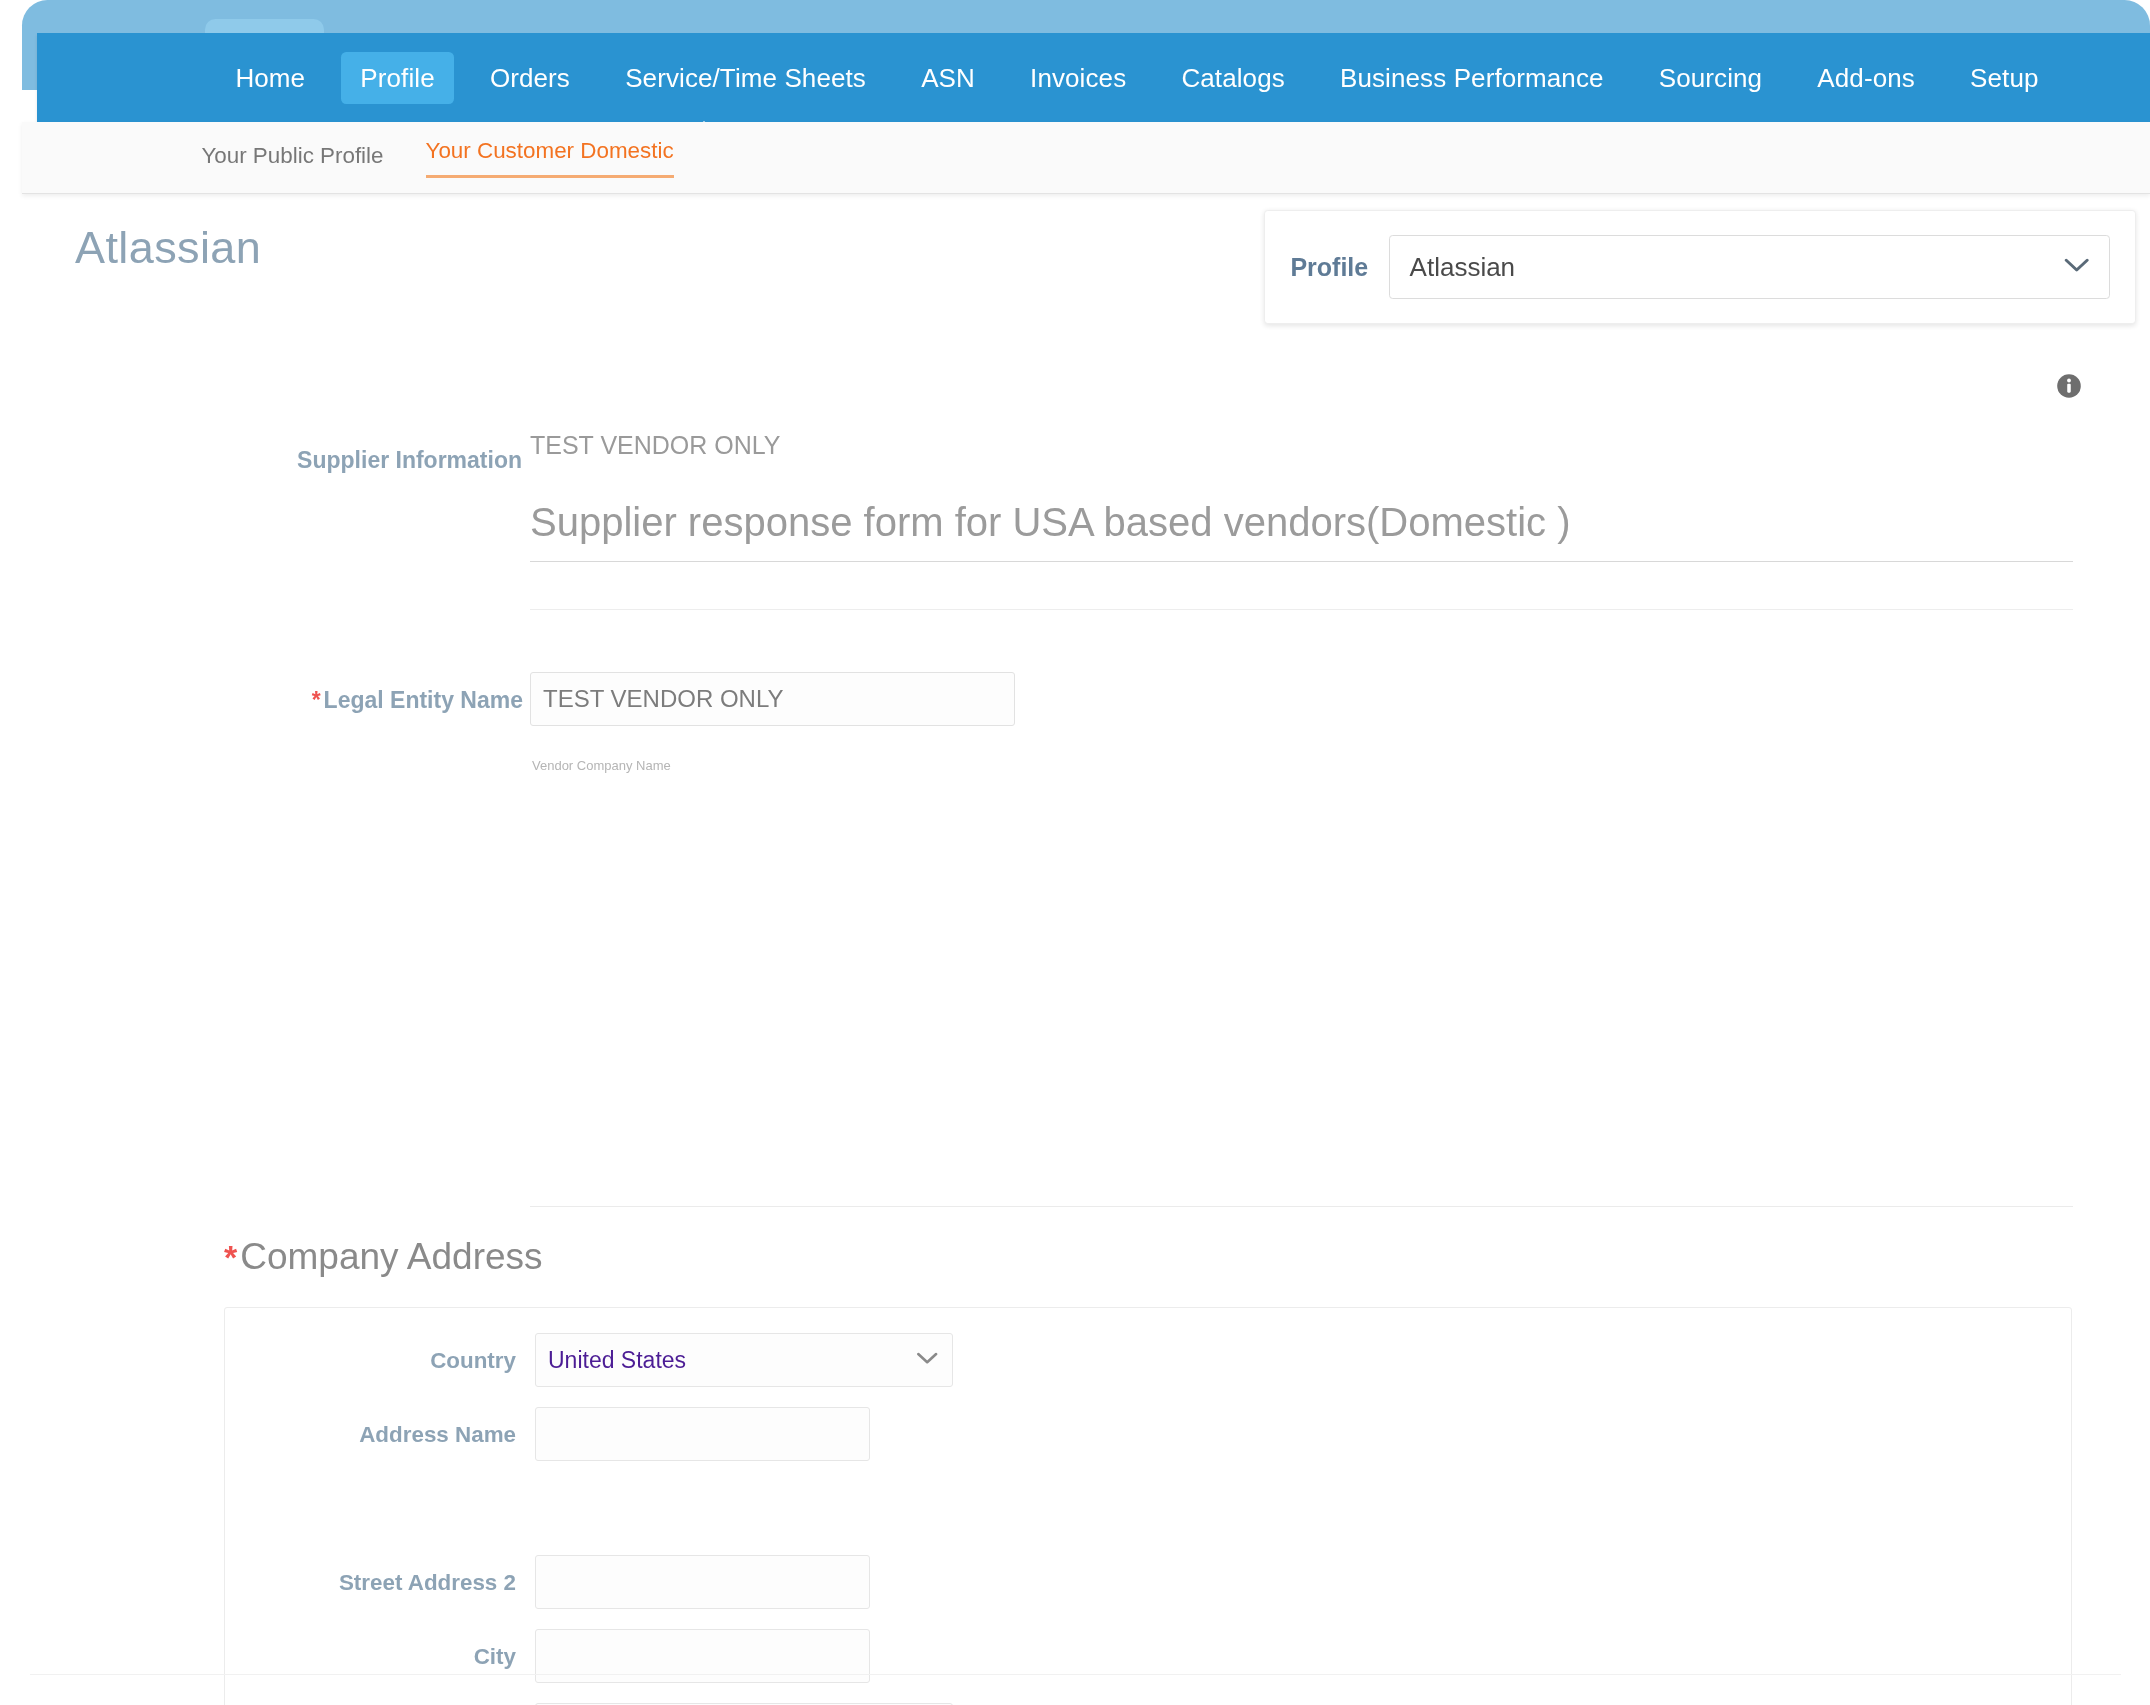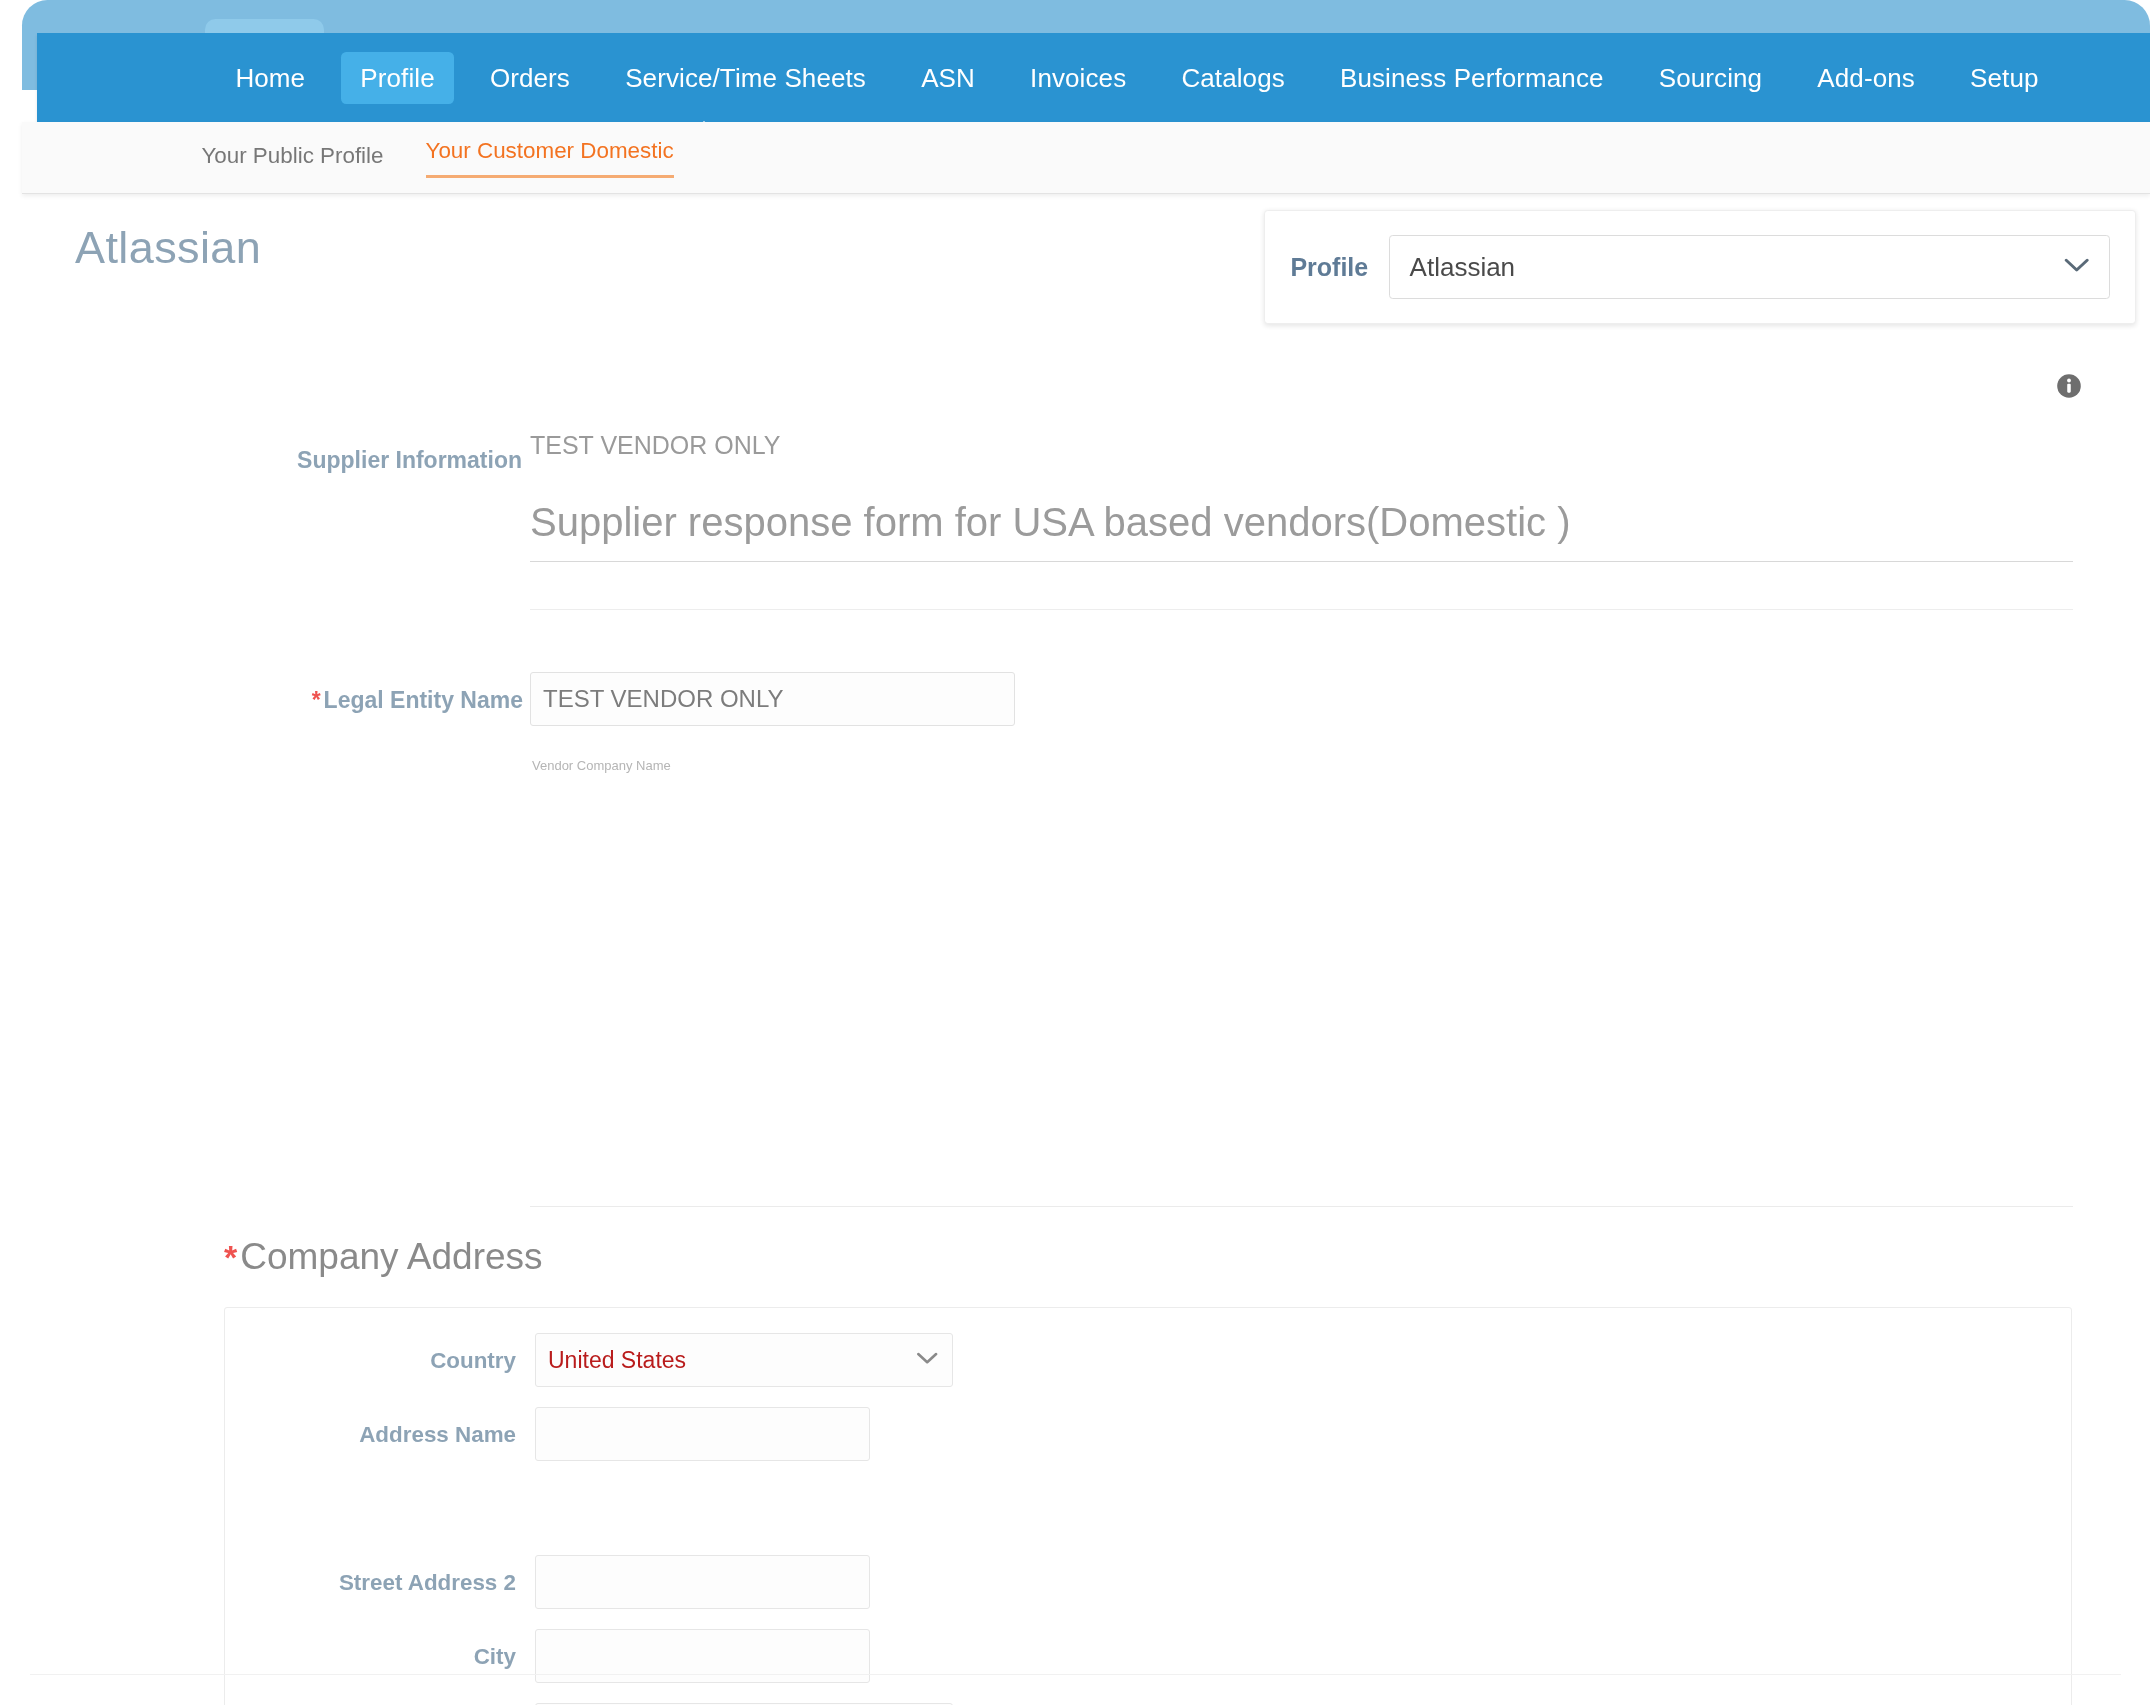--- a/index.html
+++ b/index.html
@@ -322,21 +322,21 @@
     border: 0.7px solid #e6e6e6;
     border-radius: 3px;
     background: #fdfdfd;
     display: flex;
     align-items: center;
     padding: 0 12px;
     cursor: pointer;
   }
   .addr-select .sval {
     font-size: 23px;
-    color: #b91c1c;
+    color: #4c1d95;
   }
   .addr-select .caret-icon { right: 13.4px; }
 
   
   .bottom-sep {
     position: absolute;
     left: 30px; top: 1674px;
     width: 2091px;
     height: 0.7px;
     background: #f1f1f1;

